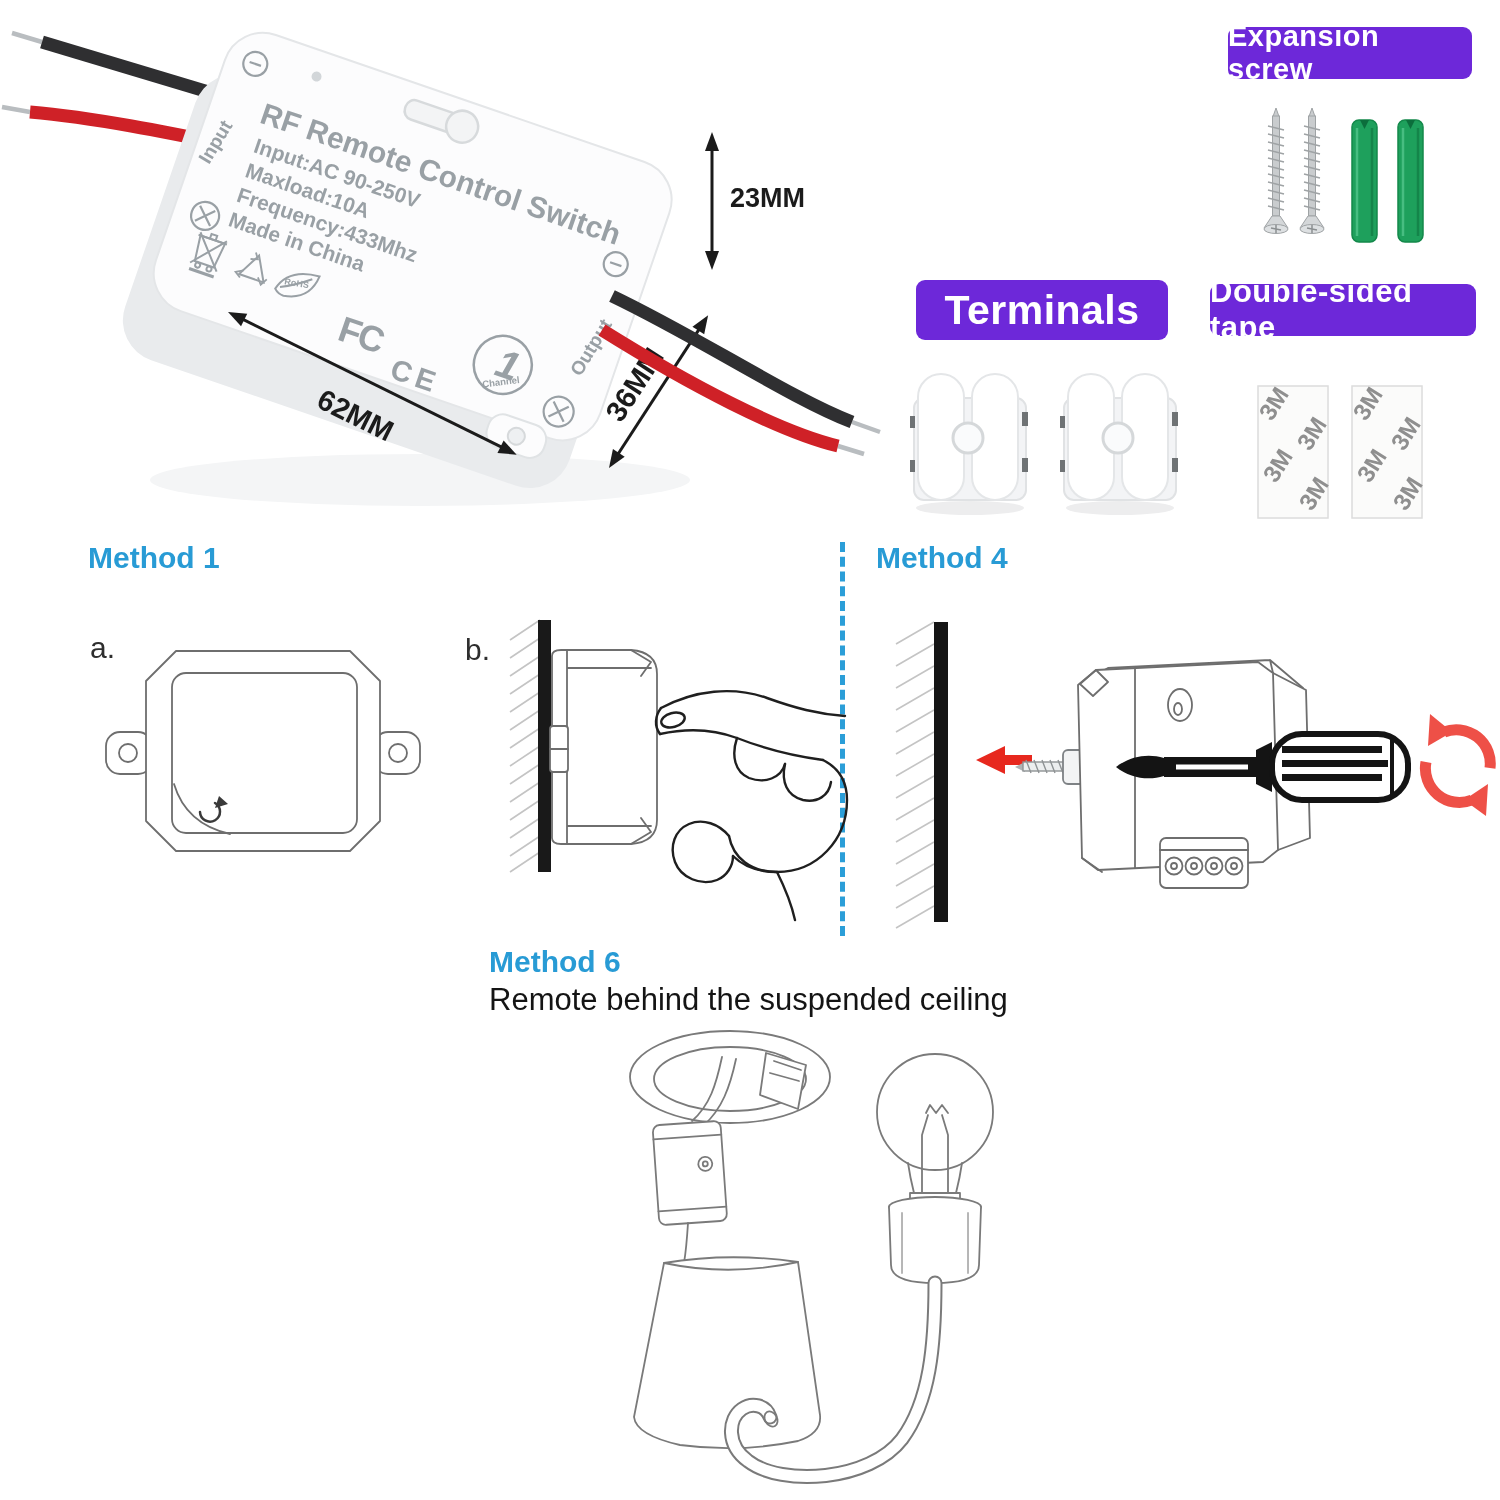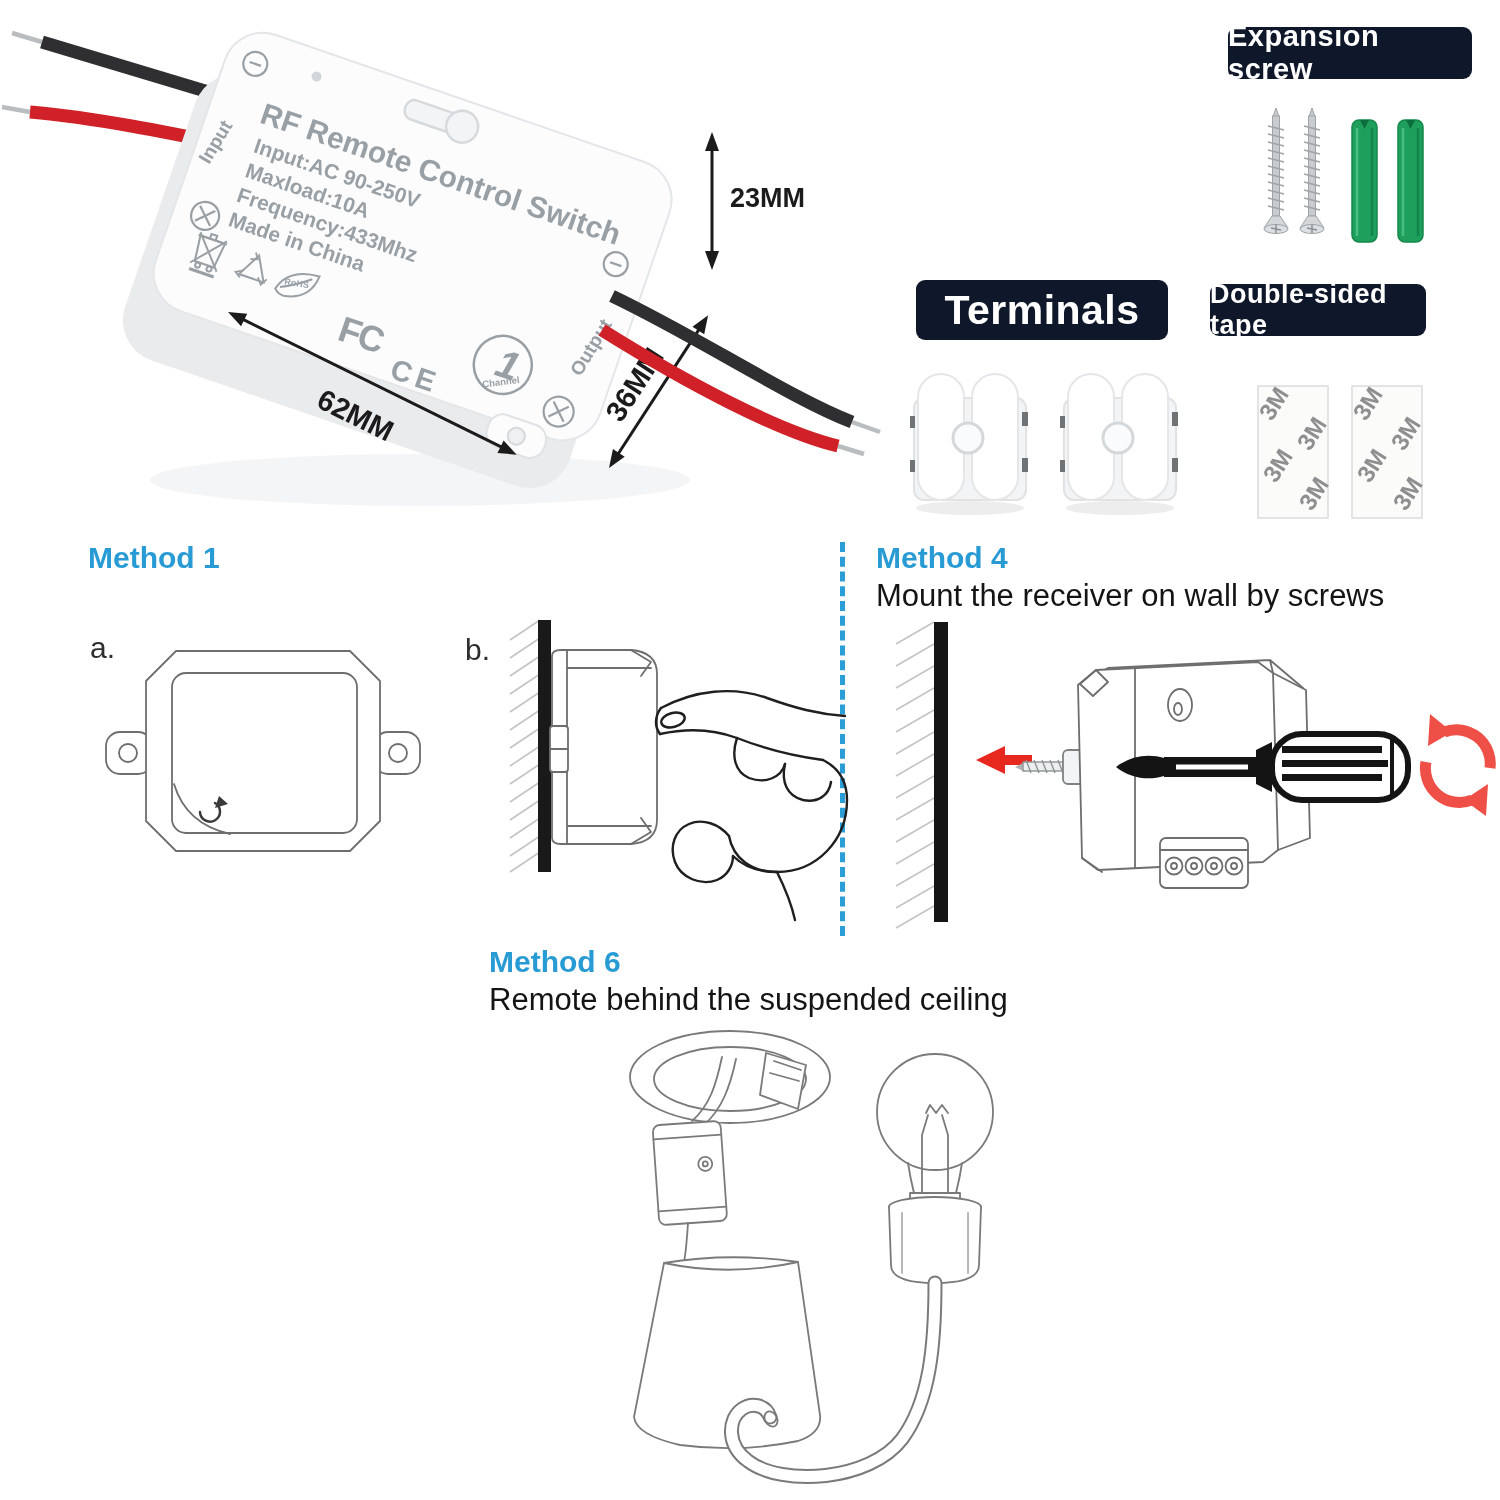--- a/index.html
+++ b/index.html
@@ -1,20 +1,20 @@
 <!DOCTYPE html>
 <html><head>
 <meta charset="utf-8">
 <style>
   html,body{margin:0;padding:0;background:#fff;}
   #canvas{position:relative;width:1500px;height:1500px;background:#fff;overflow:hidden;
           font-family:"Liberation Sans",sans-serif;}
   .abs{position:absolute;}
   svg{display:block;font-family:"Liberation Sans",sans-serif;}
-  .tag{position:absolute;background:#0f172a;color:#fff;font-weight:bold;
+  .tag{position:absolute;background:#6d28d9;color:#fff;font-weight:bold;
        border-radius:9px;display:flex;align-items:center;justify-content:center;
        letter-spacing:.5px;}
   .m-title{position:absolute;color:#289bd5;font-size:30px;line-height:1.1;font-weight:bold;}
   .m-sub{position:absolute;color:#141414;font-size:31px;line-height:1.1;}
   .divider{position:absolute;width:0;border-left:5px dashed #2b9ed8;}
   .figlabel{fill:#2e2e2e;font-size:30px;}
   .lineart{stroke:#6e6e6e;stroke-width:1.8;fill:none;stroke-linecap:round;stroke-linejoin:round;}
   .lineart3{stroke:#7a7a7a;stroke-width:1.8;fill:none;stroke-linecap:round;stroke-linejoin:round;}
   .handopen{stroke:#1f1f1f;stroke-width:2.4;fill:none;stroke-linecap:round;stroke-linejoin:round;}
   .devtext{fill:#99a0a5;}
@@ -192,21 +192,21 @@
       <rect x="0" y="44" width="5" height="12" fill="#6f7375"></rect>
         <rect x="0" y="88" width="5" height="12" fill="#6f7375"></rect>
       <rect x="112" y="40" width="6" height="14" fill="#6f7375"></rect>
         <rect x="112" y="86" width="6" height="14" fill="#6f7375"></rect>
       <rect x="8" y="2" width="46" height="126" rx="23" fill="#ffffff" stroke="#e4e6e8" stroke-width="2"></rect>
       <rect x="62" y="2" width="46" height="126" rx="23" fill="#ffffff" stroke="#e4e6e8" stroke-width="2"></rect>
       <circle cx="58" cy="66" r="15" fill="#fafbfc" stroke="#d5d8da" stroke-width="3"></circle>
     </g>
   </svg>
 
-  <div class="tag" style="left:1210px;top:284px;width:216px;height:52px;font-size:27px">Double-sided tape</div>
+  <div class="tag" style="left:1210px;top:284px;width:266px;height:52px;font-size:31px">Double-sided tape</div>
 
   <svg class="abs" style="left:1248px;top:378px" width="190" height="150" viewBox="0 0 190 150">
     <g>
       <rect x="10" y="8" width="70" height="132" fill="#fbfbfa" stroke="#dcdcdc" stroke-width="1.5"></rect>
       <g fill="#8f8f8f" font-size="24" font-weight="bold">
         <text transform="translate(24,44) rotate(-58)">3M</text>
         <text transform="translate(62,74) rotate(-58)">3M</text>
         <text transform="translate(28,106) rotate(-58)">3M</text>
         <text transform="translate(64,134) rotate(-58)">3M</text>
       </g>
@@ -217,21 +217,20 @@
         <text transform="translate(118,44) rotate(-58)">3M</text>
         <text transform="translate(156,74) rotate(-58)">3M</text>
         <text transform="translate(122,106) rotate(-58)">3M</text>
         <text transform="translate(158,134) rotate(-58)">3M</text>
       </g>
     </g>
   </svg>
 
   <div class="m-title" style="left:88px;top:541px">Method 1</div>
   <div class="m-title" style="left:876px;top:541px">Method 4</div>
-  <div class="m-sub" style="left:876px;top:579px">Mount the receiver on wall by screws</div>
   <div class="divider" style="left:840px;top:542px;height:394px"></div>
 
   <svg class="abs" style="left:88px;top:626px" width="350" height="245" viewBox="0 0 350 245">
     <text x="2" y="32" class="figlabel">a.</text>
     <g class="lineart">
       <rect x="18" y="106" width="46" height="42" rx="14" fill="#fff"></rect>
       <circle cx="40" cy="127" r="9" fill="#fff"></circle>
       <rect x="286" y="106" width="46" height="42" rx="14" fill="#fff"></rect>
       <circle cx="310" cy="127" r="9" fill="#fff"></circle>
       <path d="M88,25 H262 L292,55 V195 L262,225 H88 L58,195 V55 Z" fill="#fff"></path>

